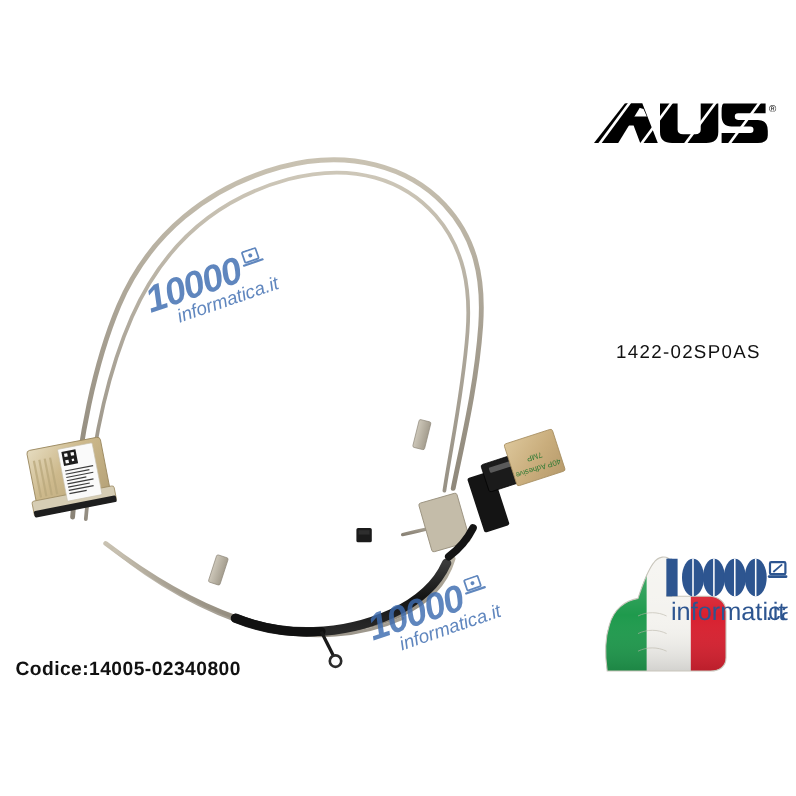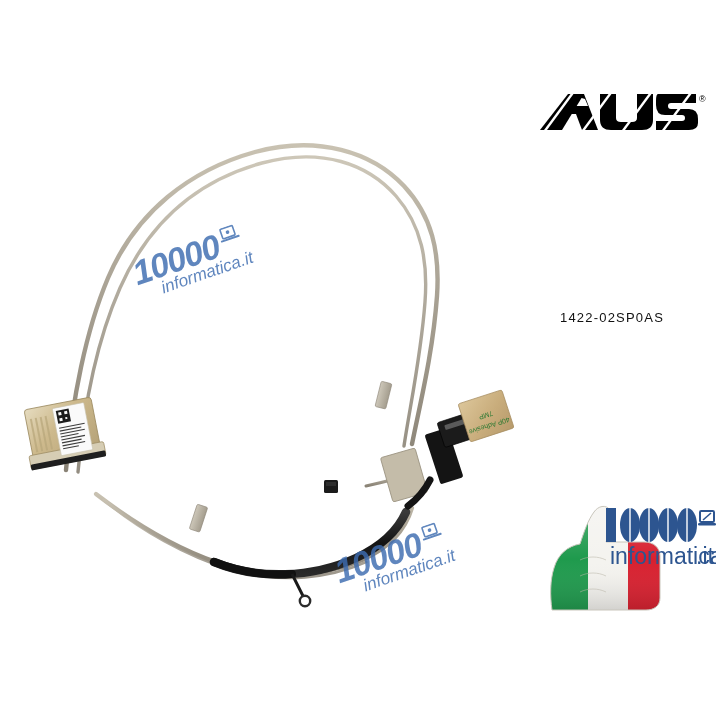--- a/index.html
+++ b/index.html
@@ -25,21 +25,21 @@
     top: 117px;
     font-size: 17.5px;
     letter-spacing: 1.1px;
     color: #111111;
     white-space: nowrap;
   }
   #part-number {
     position: absolute;
     left: 560px;
     top: 310px;
-    font-size: 13px;
+    font-size: 17px;
     letter-spacing: 1.2px;
     color: #111111;
     white-space: nowrap;
   }
   #product-code {
     position: absolute;
     left: 14px;
     top: 598px;
     font-size: 17.5px;
     font-weight: bold;
@@ -269,20 +269,21 @@
         <path d="M44 40 L72 2 L75 2 L47 40 Z"></path>
         <path d="M84 40 L112 2 L115 2 L87 40 Z"></path>
         <path d="M124 40 L152 2 L155 2 L127 40 Z"></path>
       </g>
     </g>
     <text x="161" y="12" font-family="'Liberation Sans', sans-serif" font-size="9" fill="#000">®</text>
   </svg>
 
   <div id="part-number">1422-02SP0AS</div>
 
+  <div id="product-code">Codice:14005-02340800</div>
 
   <div class="watermark" id="watermark-upper">
     <div class="wm-inner">
       <div class="wm-row1">
         <span class="wm-num">10000</span>
         <svg class="wm-laptop" width="20" height="16" viewBox="0 0 20 16">
           <rect x="3" y="1" width="13" height="10" rx="1" fill="none" stroke="#3d6cb0" stroke-width="1.6" opacity=".82"></rect>
           <circle cx="9.5" cy="6" r="1.8" fill="#3d6cb0" opacity=".82"></circle>
           <rect x="0" y="12" width="20" height="2" rx="1" fill="#3d6cb0" opacity=".82"></rect>
         </svg>

